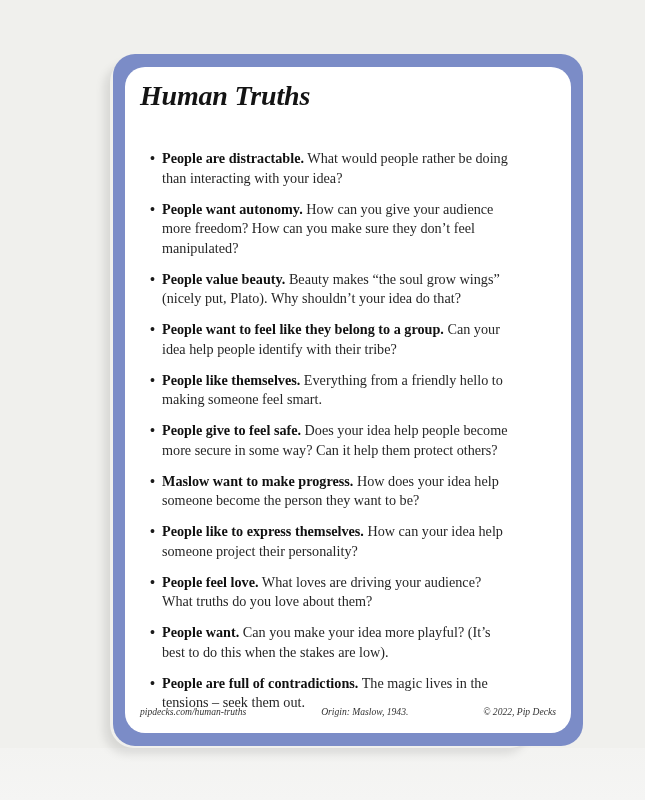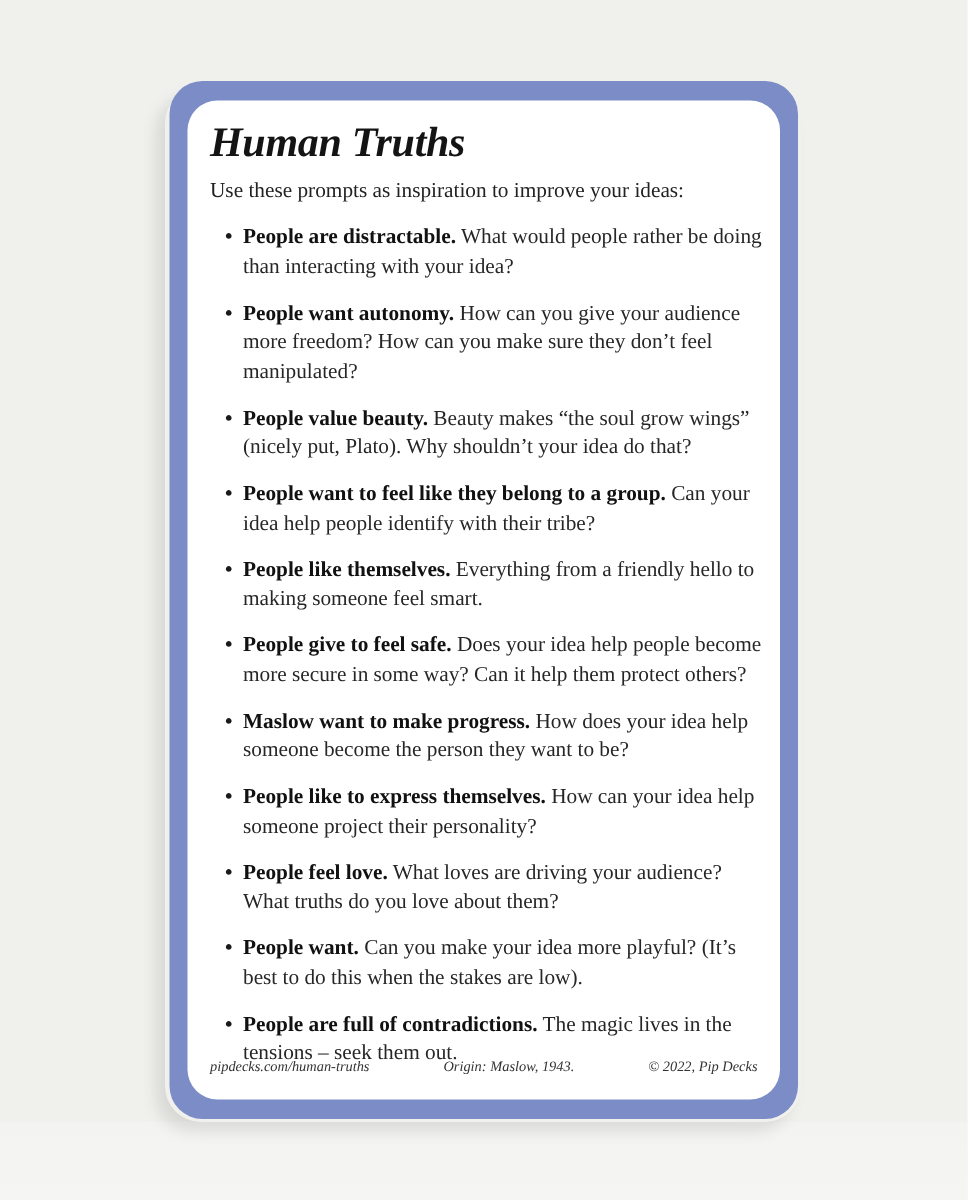--- a/index.html
+++ b/index.html
@@ -23,21 +23,21 @@
     .card-shadow {
       position: absolute;
       left: 110px; top: 58px;
       width: 424px; height: 690px;
       border-radius: 24px;
       box-shadow: -6px 6px 10px rgba(0,0,0,0.10);
     }
     .card {
       position: absolute;
       left: 113px; top: 54px;
-      width: 419px; height: 692px;
+      width: 470px; height: 692px;
       background: #7b8cc7;
       border-radius: 22px;
     }
     .card-inner {
       position: absolute;
       left: 12px; top: 13px;
       right: 12px; bottom: 13px;
       background: #ffffff;
       border-radius: 20px;
       overflow: hidden;
@@ -101,21 +101,20 @@
   </style>
 </head>
 <body>
 
 <div class="bg-floor"></div>
 <div class="card-shadow"></div>
 
 <div class="card">
   <div class="card-inner">
     <h1 class="title">Human Truths</h1>
-    <p class="intro">Use these prompts as inspiration to improve your ideas:</p>
 
     <ul class="list">
       <li class="list-item">
         <span class="bullet">•</span>
         <span class="lead">People are distractable.</span><span> What would people rather be doing than interacting with your idea?</span>
       </li>
       <li class="list-item">
         <span class="bullet">•</span>
         <span class="lead">People want autonomy.</span><span> How can you give your audience more freedom? How can you make sure they don’t feel manipulated?</span>
       </li>

